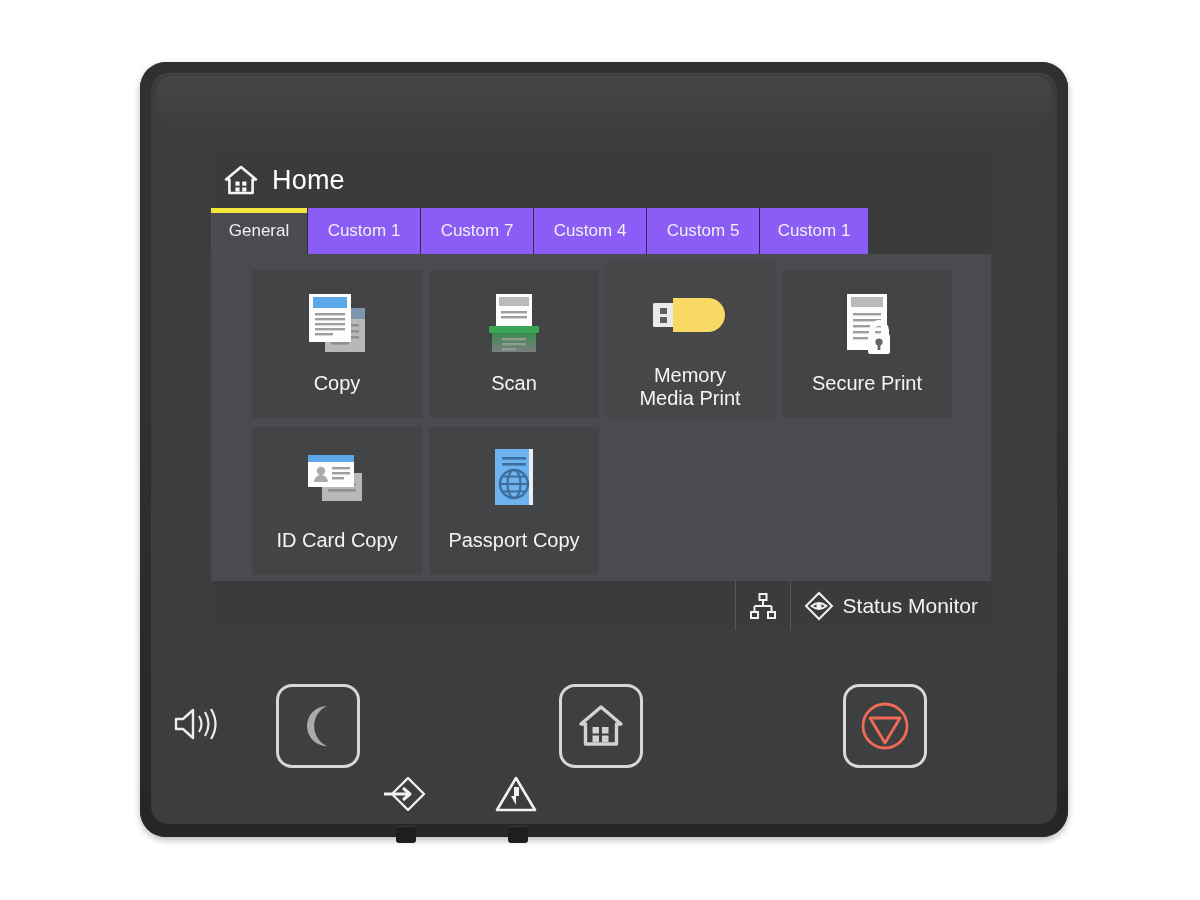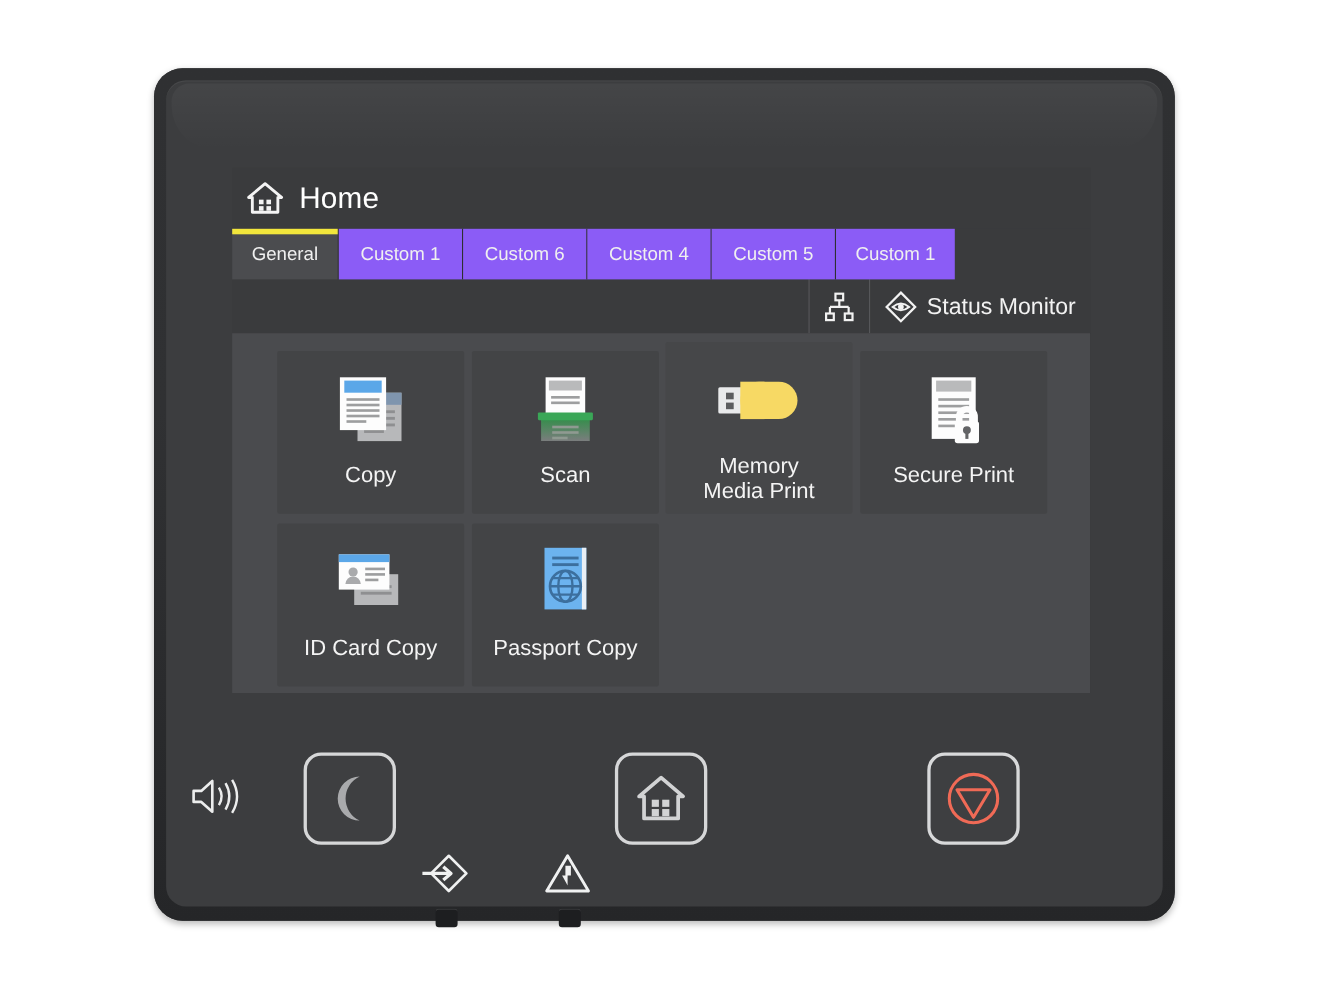--- a/index.html
+++ b/index.html
@@ -210,31 +210,150 @@
     </div>
 
     <div id="tab-strip">
       <div class="tab active" style="width:97px">
           <span>General</span>
         </div>
       <div class="tab" style="width:113px">
           <span>Custom 1</span>
         </div>
       <div class="tab" style="width:113px">
-          <span>Custom 6</span>
+          <span>Custom 7</span>
         </div>
       <div class="tab" style="width:113px">
           <span>Custom 4</span>
         </div>
       <div class="tab" style="width:113px">
           <span>Custom 5</span>
         </div>
       <div class="tab" style="width:108px">
           <span>Custom 1</span>
         </div>
+    </div>
+
+    <div id="tile-area">
+      <div id="tile-grid">
+
+        <div class="tile" style="left:41px; top:8px; width:170px; height:148px;">
+          <div class="tile-icon">
+            <svg width="72" height="74" viewBox="0 0 72 74">
+              <rect x="24" y="22" width="40" height="44" fill="#b7b8ba"></rect>
+              <rect x="44" y="22" width="20" height="11" fill="#7f95ae"></rect>
+              <rect x="30" y="38" width="28" height="2.6" fill="#8e8f91"></rect>
+              <rect x="30" y="44" width="28" height="2.6" fill="#8e8f91"></rect>
+              <rect x="30" y="50" width="28" height="2.6" fill="#8e8f91"></rect>
+              <rect x="30" y="56" width="18" height="2.6" fill="#8e8f91"></rect>
+              <rect x="8" y="8" width="42" height="48" fill="#fdfdfd"></rect>
+              <rect x="12" y="11" width="34" height="11" fill="#5ba7e8"></rect>
+              <rect x="14" y="27" width="30" height="2.4" fill="#9d9e9f"></rect>
+              <rect x="14" y="32" width="30" height="2.4" fill="#9d9e9f"></rect>
+              <rect x="14" y="37" width="30" height="2.4" fill="#9d9e9f"></rect>
+              <rect x="14" y="42" width="30" height="2.4" fill="#9d9e9f"></rect>
+              <rect x="14" y="47" width="18" height="2.4" fill="#9d9e9f"></rect>
+            </svg>
+          </div>
+          <div class="tile-label">Copy</div>
+        </div>
+
+        <div class="tile" style="left:218px; top:8px; width:170px; height:148px;">
+          <div class="tile-icon">
+            <svg width="72" height="74" viewBox="0 0 72 74">
+              <rect x="18" y="8" width="36" height="38" fill="#fdfdfd"></rect>
+              <rect x="21" y="11" width="30" height="9" fill="#b9babb"></rect>
+              <rect x="23" y="25" width="26" height="2.4" fill="#9d9e9f"></rect>
+              <rect x="23" y="30" width="26" height="2.4" fill="#9d9e9f"></rect>
+              <path d="M14 44 h44 v22 h-44 z" fill="#4f7a57"></path>
+              <path d="M14 44 h44 v22 h-44 z" fill="url(#scanGrad)"></path>
+              <defs>
+                <linearGradient id="scanGrad" x1="0" y1="0" x2="0" y2="1">
+                  <stop offset="0%" stop-color="#2f8f47"></stop>
+                  <stop offset="100%" stop-color="#7b7d7e"></stop>
+                </linearGradient>
+              </defs>
+              <rect x="11" y="40" width="50" height="7" rx="1" fill="#3aa757"></rect>
+              <rect x="24" y="52" width="24" height="2.4" fill="#8f9a91"></rect>
+              <rect x="24" y="57" width="24" height="2.4" fill="#8f9a91"></rect>
+              <rect x="24" y="62" width="14" height="2.4" fill="#8f9a91"></rect>
+            </svg>
+          </div>
+          <div class="tile-label">Scan</div>
+        </div>
+
+        <div class="tile tall" style="left:394px; top:0px; width:170px; height:156px;">
+          <div class="tile-icon">
+            <svg width="86" height="52" viewBox="0 0 86 52">
+              <rect x="6" y="14" width="22" height="24" rx="1.5" fill="#e9eaeb"></rect>
+              <rect x="13" y="19" width="7" height="6" fill="#5c5d5f"></rect>
+              <rect x="13" y="28" width="7" height="6" fill="#5c5d5f"></rect>
+              <rect x="26" y="9" width="52" height="34" rx="17" fill="#f7d964"></rect>
+              <rect x="26" y="9" width="22" height="34" fill="#f7d964"></rect>
+            </svg>
+          </div>
+          <div class="tile-label">Memory
+Media Print</div>
+        </div>
+
+        <div class="tile" style="left:571px; top:8px; width:170px; height:148px;">
+          <div class="tile-icon">
+            <svg width="72" height="74" viewBox="0 0 72 74">
+              <rect x="16" y="8" width="40" height="56" fill="#fdfdfd"></rect>
+              <rect x="20" y="11" width="32" height="10" fill="#b9babb"></rect>
+              <rect x="22" y="27" width="28" height="2.4" fill="#9d9e9f"></rect>
+              <rect x="22" y="33" width="28" height="2.4" fill="#9d9e9f"></rect>
+              <rect x="22" y="39" width="28" height="2.4" fill="#9d9e9f"></rect>
+              <rect x="22" y="45" width="28" height="2.4" fill="#9d9e9f"></rect>
+              <rect x="22" y="51" width="16" height="2.4" fill="#9d9e9f"></rect>
+              <path d="M38 44 a10 10 0 0 1 20 0 v7 h-6 v-7 a4 4 0 0 0 -8 0 v7 h-6 z" fill="#fdfdfd"></path>
+              <rect x="37" y="48" width="22" height="20" rx="2.5" fill="#fdfdfd"></rect>
+              <circle cx="48" cy="56" r="3.6" fill="#636466"></circle>
+              <rect x="46.6" y="57" width="2.8" height="7" fill="#636466"></rect>
+            </svg>
+          </div>
+          <div class="tile-label">Secure Print</div>
+        </div>
+
+        <div class="tile" style="left:41px; top:165px; width:170px; height:148px;">
+          <div class="tile-icon">
+            <svg width="78" height="66" viewBox="0 0 78 66">
+              <rect x="24" y="26" width="40" height="28" fill="#b7b8ba"></rect>
+              <rect x="30" y="36" width="28" height="2.6" fill="#8e8f91"></rect>
+              <rect x="30" y="42" width="28" height="2.6" fill="#8e8f91"></rect>
+              <rect x="10" y="8" width="46" height="32" fill="#fdfdfd"></rect>
+              <rect x="10" y="8" width="46" height="7" fill="#5ba7e8"></rect>
+              <circle cx="23" cy="24" r="4.2" fill="#a9aaac"></circle>
+              <path d="M16 35 a7 7 0 0 1 14 0 z" fill="#a9aaac"></path>
+              <rect x="34" y="20" width="18" height="2.4" fill="#9d9e9f"></rect>
+              <rect x="34" y="25" width="18" height="2.4" fill="#9d9e9f"></rect>
+              <rect x="34" y="30" width="12" height="2.4" fill="#9d9e9f"></rect>
+            </svg>
+          </div>
+          <div class="tile-label">ID Card Copy</div>
+        </div>
+
+        <div class="tile" style="left:218px; top:165px; width:170px; height:148px;">
+          <div class="tile-icon">
+            <svg width="62" height="74" viewBox="0 0 62 74">
+              <rect x="12" y="6" width="38" height="56" fill="#6cb3ef"></rect>
+              <rect x="46" y="6" width="4" height="56" fill="#e9eff5"></rect>
+              <rect x="19" y="14" width="24" height="2.6" fill="#3c6f9e"></rect>
+              <rect x="19" y="20" width="24" height="2.6" fill="#3c6f9e"></rect>
+              <circle cx="31" cy="41" r="14" fill="none" stroke="#3c6f9e" stroke-width="2.4"></circle>
+              <ellipse cx="31" cy="41" rx="6.5" ry="14" fill="none" stroke="#3c6f9e" stroke-width="2.2"></ellipse>
+              <line x1="17" y1="41" x2="45" y2="41" stroke="#3c6f9e" stroke-width="2.2"></line>
+              <line x1="19.5" y1="33.5" x2="42.5" y2="33.5" stroke="#3c6f9e" stroke-width="2"></line>
+              <line x1="19.5" y1="48.5" x2="42.5" y2="48.5" stroke="#3c6f9e" stroke-width="2"></line>
+            </svg>
+          </div>
+          <div class="tile-label">Passport Copy</div>
+        </div>
+
+      </div>
     </div>
 
     <div id="status-bar">
       <div class="status-cell">
         <span>
           <svg width="28" height="28" viewBox="0 0 28 28">
             <rect x="10.5" y="2" width="7" height="6" fill="none" stroke="#f2f2f2" stroke-width="2"></rect>
             <rect x="2" y="20" width="7" height="6" fill="none" stroke="#f2f2f2" stroke-width="2"></rect>
             <rect x="19" y="20" width="7" height="6" fill="none" stroke="#f2f2f2" stroke-width="2"></rect>
             <line x1="14" y1="8" x2="14" y2="14" stroke="#f2f2f2" stroke-width="2"></line>
@@ -248,139 +367,20 @@
         <span>
           <svg width="30" height="30" viewBox="0 0 30 30">
             <path d="M15 2 L28 15 L15 28 L2 15 Z" fill="none" stroke="#f2f2f2" stroke-width="2"></path>
             <path d="M7.5 15 q7.5 -6 15 0 q-7.5 6 -15 0 z" fill="none" stroke="#f2f2f2" stroke-width="1.8"></path>
             <circle cx="15" cy="15" r="2.6" fill="#f2f2f2"></circle>
           </svg>
         </span>
         <span class="status-text">Status Monitor</span>
       </div>
     </div>
-
-    <div id="tile-area">
-      <div id="tile-grid">
-
-        <div class="tile" style="left:41px; top:8px; width:170px; height:148px;">
-          <div class="tile-icon">
-            <svg width="72" height="74" viewBox="0 0 72 74">
-              <rect x="24" y="22" width="40" height="44" fill="#b7b8ba"></rect>
-              <rect x="44" y="22" width="20" height="11" fill="#7f95ae"></rect>
-              <rect x="30" y="38" width="28" height="2.6" fill="#8e8f91"></rect>
-              <rect x="30" y="44" width="28" height="2.6" fill="#8e8f91"></rect>
-              <rect x="30" y="50" width="28" height="2.6" fill="#8e8f91"></rect>
-              <rect x="30" y="56" width="18" height="2.6" fill="#8e8f91"></rect>
-              <rect x="8" y="8" width="42" height="48" fill="#fdfdfd"></rect>
-              <rect x="12" y="11" width="34" height="11" fill="#5ba7e8"></rect>
-              <rect x="14" y="27" width="30" height="2.4" fill="#9d9e9f"></rect>
-              <rect x="14" y="32" width="30" height="2.4" fill="#9d9e9f"></rect>
-              <rect x="14" y="37" width="30" height="2.4" fill="#9d9e9f"></rect>
-              <rect x="14" y="42" width="30" height="2.4" fill="#9d9e9f"></rect>
-              <rect x="14" y="47" width="18" height="2.4" fill="#9d9e9f"></rect>
-            </svg>
-          </div>
-          <div class="tile-label">Copy</div>
-        </div>
-
-        <div class="tile" style="left:218px; top:8px; width:170px; height:148px;">
-          <div class="tile-icon">
-            <svg width="72" height="74" viewBox="0 0 72 74">
-              <rect x="18" y="8" width="36" height="38" fill="#fdfdfd"></rect>
-              <rect x="21" y="11" width="30" height="9" fill="#b9babb"></rect>
-              <rect x="23" y="25" width="26" height="2.4" fill="#9d9e9f"></rect>
-              <rect x="23" y="30" width="26" height="2.4" fill="#9d9e9f"></rect>
-              <path d="M14 44 h44 v22 h-44 z" fill="#4f7a57"></path>
-              <path d="M14 44 h44 v22 h-44 z" fill="url(#scanGrad)"></path>
-              <defs>
-                <linearGradient id="scanGrad" x1="0" y1="0" x2="0" y2="1">
-                  <stop offset="0%" stop-color="#2f8f47"></stop>
-                  <stop offset="100%" stop-color="#7b7d7e"></stop>
-                </linearGradient>
-              </defs>
-              <rect x="11" y="40" width="50" height="7" rx="1" fill="#3aa757"></rect>
-              <rect x="24" y="52" width="24" height="2.4" fill="#8f9a91"></rect>
-              <rect x="24" y="57" width="24" height="2.4" fill="#8f9a91"></rect>
-              <rect x="24" y="62" width="14" height="2.4" fill="#8f9a91"></rect>
-            </svg>
-          </div>
-          <div class="tile-label">Scan</div>
-        </div>
-
-        <div class="tile tall" style="left:394px; top:0px; width:170px; height:156px;">
-          <div class="tile-icon">
-            <svg width="86" height="52" viewBox="0 0 86 52">
-              <rect x="6" y="14" width="22" height="24" rx="1.5" fill="#e9eaeb"></rect>
-              <rect x="13" y="19" width="7" height="6" fill="#5c5d5f"></rect>
-              <rect x="13" y="28" width="7" height="6" fill="#5c5d5f"></rect>
-              <rect x="26" y="9" width="52" height="34" rx="17" fill="#f7d964"></rect>
-              <rect x="26" y="9" width="22" height="34" fill="#f7d964"></rect>
-            </svg>
-          </div>
-          <div class="tile-label">Memory
-Media Print</div>
-        </div>
-
-        <div class="tile" style="left:571px; top:8px; width:170px; height:148px;">
-          <div class="tile-icon">
-            <svg width="72" height="74" viewBox="0 0 72 74">
-              <rect x="16" y="8" width="40" height="56" fill="#fdfdfd"></rect>
-              <rect x="20" y="11" width="32" height="10" fill="#b9babb"></rect>
-              <rect x="22" y="27" width="28" height="2.4" fill="#9d9e9f"></rect>
-              <rect x="22" y="33" width="28" height="2.4" fill="#9d9e9f"></rect>
-              <rect x="22" y="39" width="28" height="2.4" fill="#9d9e9f"></rect>
-              <rect x="22" y="45" width="28" height="2.4" fill="#9d9e9f"></rect>
-              <rect x="22" y="51" width="16" height="2.4" fill="#9d9e9f"></rect>
-              <path d="M38 44 a10 10 0 0 1 20 0 v7 h-6 v-7 a4 4 0 0 0 -8 0 v7 h-6 z" fill="#fdfdfd"></path>
-              <rect x="37" y="48" width="22" height="20" rx="2.5" fill="#fdfdfd"></rect>
-              <circle cx="48" cy="56" r="3.6" fill="#636466"></circle>
-              <rect x="46.6" y="57" width="2.8" height="7" fill="#636466"></rect>
-            </svg>
-          </div>
-          <div class="tile-label">Secure Print</div>
-        </div>
-
-        <div class="tile" style="left:41px; top:165px; width:170px; height:148px;">
-          <div class="tile-icon">
-            <svg width="78" height="66" viewBox="0 0 78 66">
-              <rect x="24" y="26" width="40" height="28" fill="#b7b8ba"></rect>
-              <rect x="30" y="36" width="28" height="2.6" fill="#8e8f91"></rect>
-              <rect x="30" y="42" width="28" height="2.6" fill="#8e8f91"></rect>
-              <rect x="10" y="8" width="46" height="32" fill="#fdfdfd"></rect>
-              <rect x="10" y="8" width="46" height="7" fill="#5ba7e8"></rect>
-              <circle cx="23" cy="24" r="4.2" fill="#a9aaac"></circle>
-              <path d="M16 35 a7 7 0 0 1 14 0 z" fill="#a9aaac"></path>
-              <rect x="34" y="20" width="18" height="2.4" fill="#9d9e9f"></rect>
-              <rect x="34" y="25" width="18" height="2.4" fill="#9d9e9f"></rect>
-              <rect x="34" y="30" width="12" height="2.4" fill="#9d9e9f"></rect>
-            </svg>
-          </div>
-          <div class="tile-label">ID Card Copy</div>
-        </div>
-
-        <div class="tile" style="left:218px; top:165px; width:170px; height:148px;">
-          <div class="tile-icon">
-            <svg width="62" height="74" viewBox="0 0 62 74">
-              <rect x="12" y="6" width="38" height="56" fill="#6cb3ef"></rect>
-              <rect x="46" y="6" width="4" height="56" fill="#e9eff5"></rect>
-              <rect x="19" y="14" width="24" height="2.6" fill="#3c6f9e"></rect>
-              <rect x="19" y="20" width="24" height="2.6" fill="#3c6f9e"></rect>
-              <circle cx="31" cy="41" r="14" fill="none" stroke="#3c6f9e" stroke-width="2.4"></circle>
-              <ellipse cx="31" cy="41" rx="6.5" ry="14" fill="none" stroke="#3c6f9e" stroke-width="2.2"></ellipse>
-              <line x1="17" y1="41" x2="45" y2="41" stroke="#3c6f9e" stroke-width="2.2"></line>
-              <line x1="19.5" y1="33.5" x2="42.5" y2="33.5" stroke="#3c6f9e" stroke-width="2"></line>
-              <line x1="19.5" y1="48.5" x2="42.5" y2="48.5" stroke="#3c6f9e" stroke-width="2"></line>
-            </svg>
-          </div>
-          <div class="tile-label">Passport Copy</div>
-        </div>
-
-      </div>
-    </div>
   </div>
 
   <div class="hw-icon" style="left:28px; top:640px; width:56px; height:44px;">
     <svg width="48" height="36" viewBox="0 0 48 36">
       <path d="M4 13 h7 L21 4 v28 L11 23 H4 Z" fill="none" stroke="#eceded" stroke-width="2.4" stroke-linejoin="round"></path>
       <path d="M27 10 q5 8 0 16" fill="none" stroke="#eceded" stroke-width="2.2"></path>
       <path d="M33 6 q7 12 0 24" fill="none" stroke="#eceded" stroke-width="2.2"></path>
       <path d="M39 3 q9 15 0 30" fill="none" stroke="#eceded" stroke-width="2.2"></path>
     </svg>
   </div>

